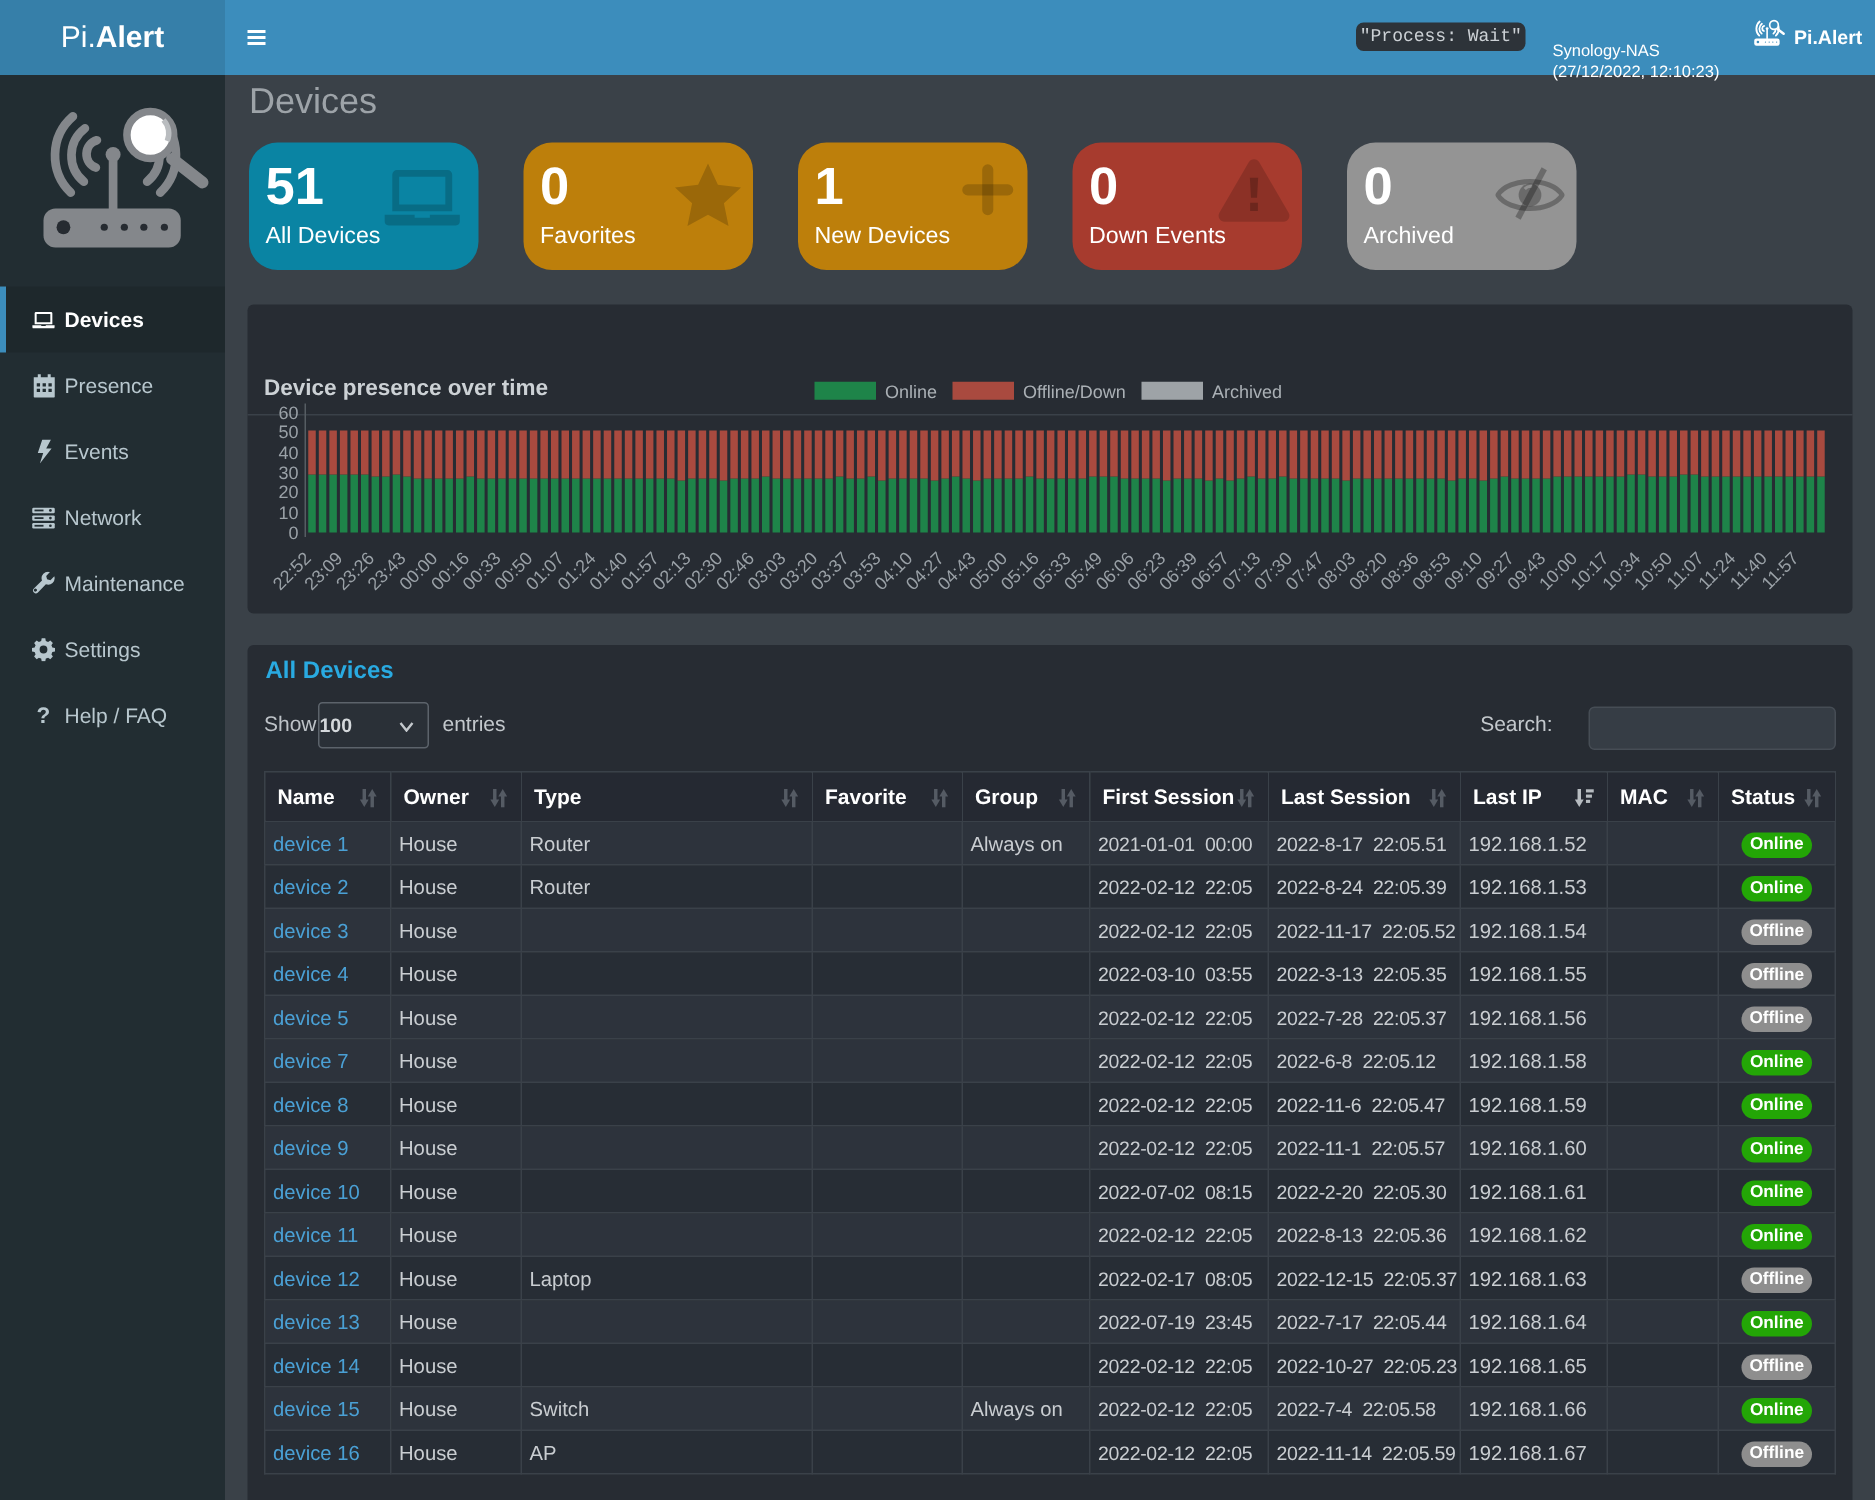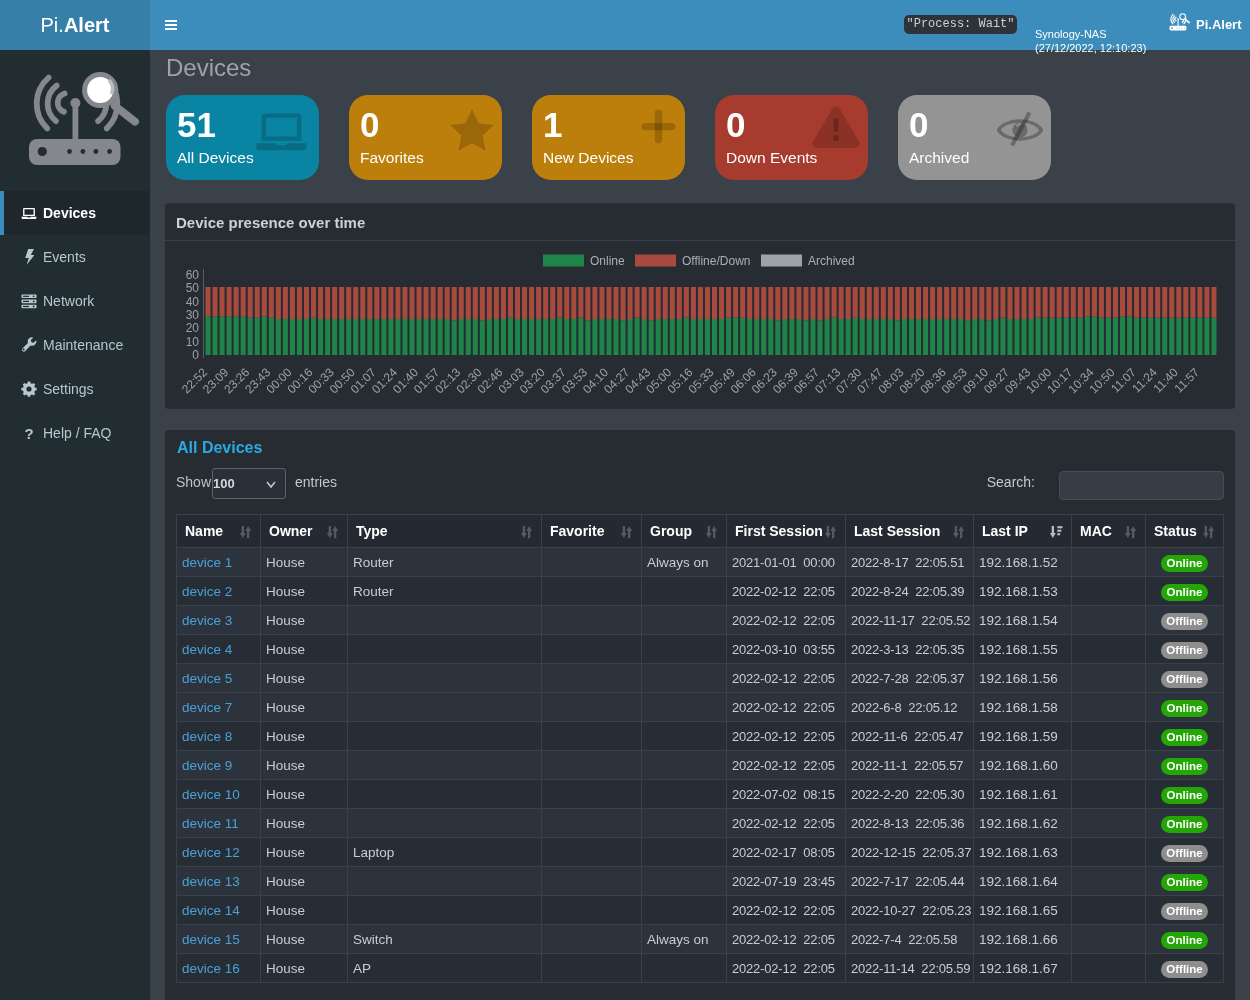--- a/index.html
+++ b/index.html
@@ -23,21 +23,21 @@
 .content { position:absolute; left:150px; top:50px; width:1100px; }
 h1 { position:absolute; left:16px; top:4px; font-weight:normal; font-size:24px; color:#9da3a8; }
 .cards { position:absolute; left:16px; top:45px; display:flex; gap:30px; }
 .card { width:153px; height:85px; border-radius:19px; position:relative; color:#fff; }
 .card .num { position:absolute; left:11px; top:12px; font-size:35px; font-weight:bold; line-height:35px; }
 .card .cap { position:absolute; left:11px; top:54px; font-size:15.5px; }
 .c1 { background:#0a84a3; } .c2 { background:#05603a; } .c3,.c4 { background:#bd7f0b; }
 .c5 { background:#a73b2e; } .c6 { background:#949494; }
 .panel { position:absolute; left:15px; width:1070px; background:#272c33; border-radius:4px; }
 .p-chart { top:153px; height:206px; }
-.p-chart .ptitle { font-size:15px; font-weight:bold; color:#ccd1d5; padding:11px 0 0 11px; height:38px; border-bottom:1px solid #3a4149; }
+.p-chart .ptitle { font-size:15px; font-weight:bold; color:#ccd1d5; padding:11px 0 0 11px; height:38px; border-bottom:1px solid #3a4149;margin-top:36px; }
 .p-table { top:380px; height:620px; border-radius:4px; }
 .atitle { color:#29aae1; font-size:16px; font-weight:bold; line-height:18px; padding:9px 0 0 12px; }
 .controls { position:relative; height:57px; }
 .show { position:absolute; left:11px; top:17px; color:#bdc2c7; font-size:14px; }
 .sel { position:absolute; left:47px; top:11px; width:74px; height:31px; background:#2a3037; border:1px solid #5c636b; border-radius:3px; color:#d4d8db; font-size:13px; font-weight:bold; line-height:29px; }
 .sel svg { position:absolute; right:9px; top:12px; }
 .entries { position:absolute; left:130px; top:17px; color:#c3c8cc; font-size:14px; }
 .search { position:absolute; right:200px; top:17px; color:#c3c8cc; font-size:14px; }
 .sinput { position:absolute; right:11px; top:14px; width:165px; height:29px; background:#363d45; border:1px solid #464d55; border-radius:4px; box-sizing:border-box; }
 table { border-collapse:collapse; margin-left:11px; table-layout:fixed; width:1047px; font-size:14px; }
@@ -121,20 +121,28 @@
   <div class="mi active">
       <span class="ic">
         <svg width="16" height="13" viewBox="0 0 32 26">
           <g fill="#ffffff">
             <path d="M6 2 h20 a1.8 1.8 0 0 1 1.8 1.8 v14.4 h-23.6 v-14.4 a1.8 1.8 0 0 1 1.8 -1.8 z M6.9 4.6 v11 h18.2 v-11 z" fill-rule="evenodd"></path>
             <path d="M1.2 19.6 h29.6 v2.6 a1.6 1.6 0 0 1 -1.6 1.6 h-26.4 a1.6 1.6 0 0 1 -1.6 -1.6 z M13 19.6 h6 v1.2 h-6 z" fill-rule="evenodd"></path>
           </g>
         </svg>
       </span>
       <span class="lb">Devices</span>
+    </div>
+<div class="mi">
+      <span class="ic">
+        <svg width="15" height="16" viewBox="0 0 15 16">
+          <path fill="#b8c7ce" d="M3.2 0.5 h2 v2 h-2 z M9.8 0.5 h2 v2 h-2 z M0.5 2.5 h14 v13 a0.8 0.8 0 0 1 -0.8 0.8 h-12.4 a0.8 0.8 0 0 1 -0.8 -0.8 z M2.5 6.5 h2.2v2.2h-2.2z M6.4 6.5 h2.2v2.2h-2.2z M10.3 6.5 h2.2v2.2h-2.2z M2.5 10.2 h2.2v2.2h-2.2z M6.4 10.2 h2.2v2.2h-2.2z M10.3 10.2 h2.2v2.2h-2.2z" fill-rule="evenodd"></path>
+        </svg>
+      </span>
+      <span class="lb">Presence</span>
     </div>
 <div class="mi">
       <span class="ic">
         <svg width="11" height="16" viewBox="0 0 11 16">
           <path fill="#b8c7ce" d="M4.2 0 H10 L6.8 6 H10.4 L2.6 16 L4.8 9 H1.2 Z"></path>
         </svg>
       </span>
       <span class="lb">Events</span>
     </div>
 <div class="mi">

